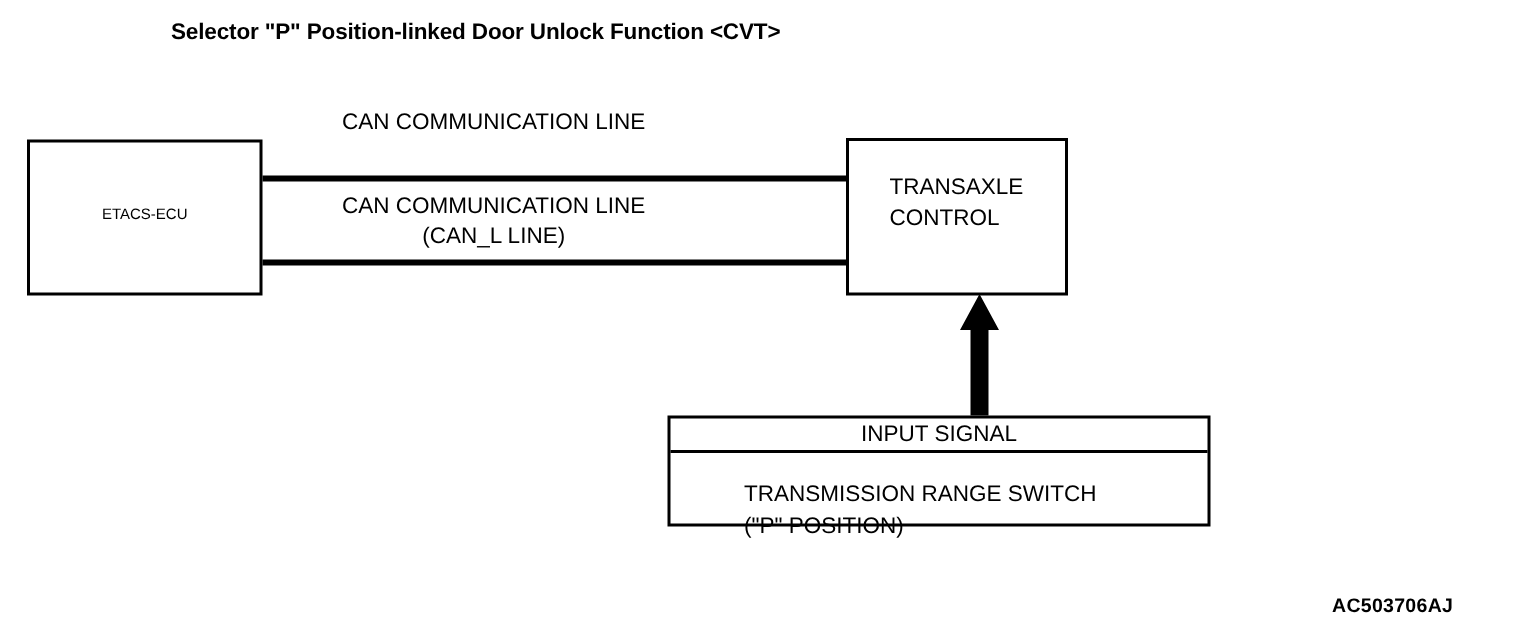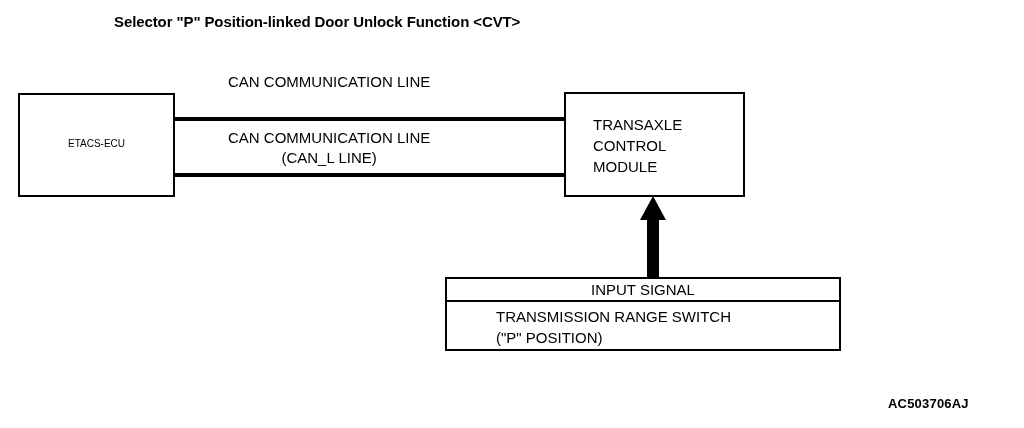--- a/index.html
+++ b/index.html
@@ -52,38 +52,38 @@
     right: 0;
     top: 43px;
     text-align: center;
     font-size: 10px;
     white-space: nowrap;
   }
 
   .transaxle-box {
     left: 564px;
     top: 92px;
-    width: 181px;
+    width: 148px;
     height: 105px;
   }
   .transaxle-label {
     position: absolute;
     left: 27px;
     top: 20px;
     font-size: 15px;
     line-height: 21px;
     white-space: nowrap;
     text-align: left;
   }
 
   
   .switch-box {
     left: 445px;
     top: 277px;
-    width: 396px;
+    width: 362px;
     height: 74px;
   }
   .switch-row-top {
     position: absolute;
     left: 0;
     top: 0;
     width: 100%;
     height: 23px;
     box-sizing: border-box;
     border-bottom: 2px solid #000000;
@@ -96,21 +96,21 @@
     white-space: nowrap;
   }
   .switch-row-bottom {
     position: absolute;
     left: 0;
     top: 23px;
     width: 100%;
     height: 47px;
     box-sizing: border-box;
     padding-left: 49px;
-    padding-top: 4px;
+    padding-top: 17px;
   }
   .switch-row-bottom .sw-line {
     font-size: 15px;
     line-height: 21px;
     white-space: nowrap;
   }
 
   
   .bus-line {
     position: absolute;
@@ -172,21 +172,20 @@
   <div class="bus-label bus-label-l">
     <div>CAN COMMUNICATION LINE</div>
     <div>(CAN_L LINE)</div>
   </div>
   <div class="bus-line bus-line-l"></div>
 
   <div class="node-box transaxle-box">
     <div class="transaxle-label">
       <div>TRANSAXLE</div>
       <div>CONTROL</div>
-      <div>MODULE</div>
     </div>
   </div>
 
   <svg class="signal-arrow" viewBox="0 0 32 82">
     <polygon points="16,0 29,24 22,24 22,82 10,82 10,24 3,24" fill="#000000"></polygon>
   </svg>
 
   <div class="node-box switch-box">
     <div class="switch-row-top">
       <span>INPUT SIGNAL</span>

